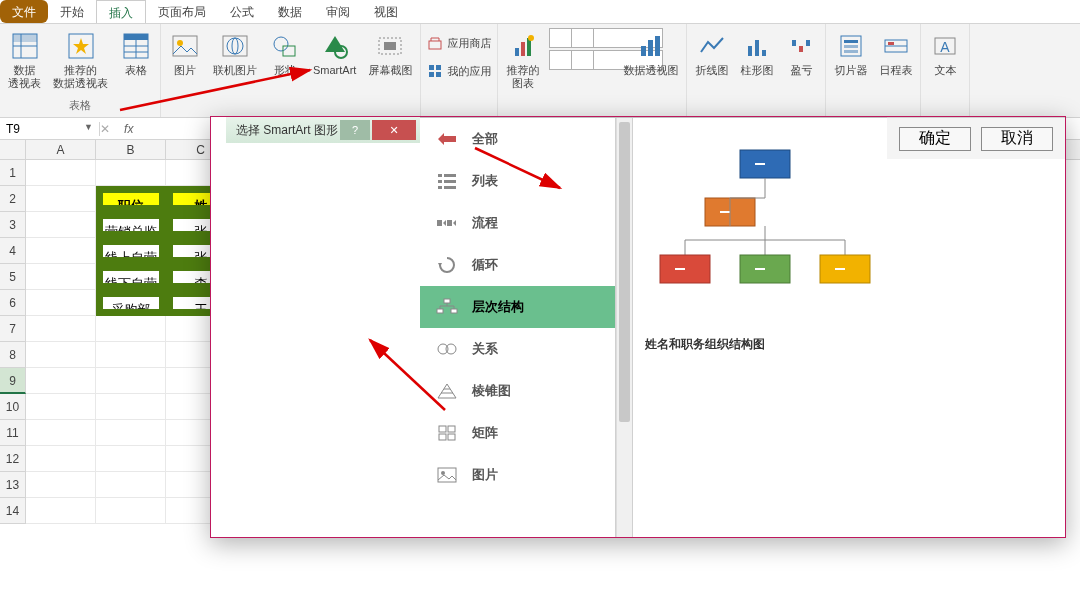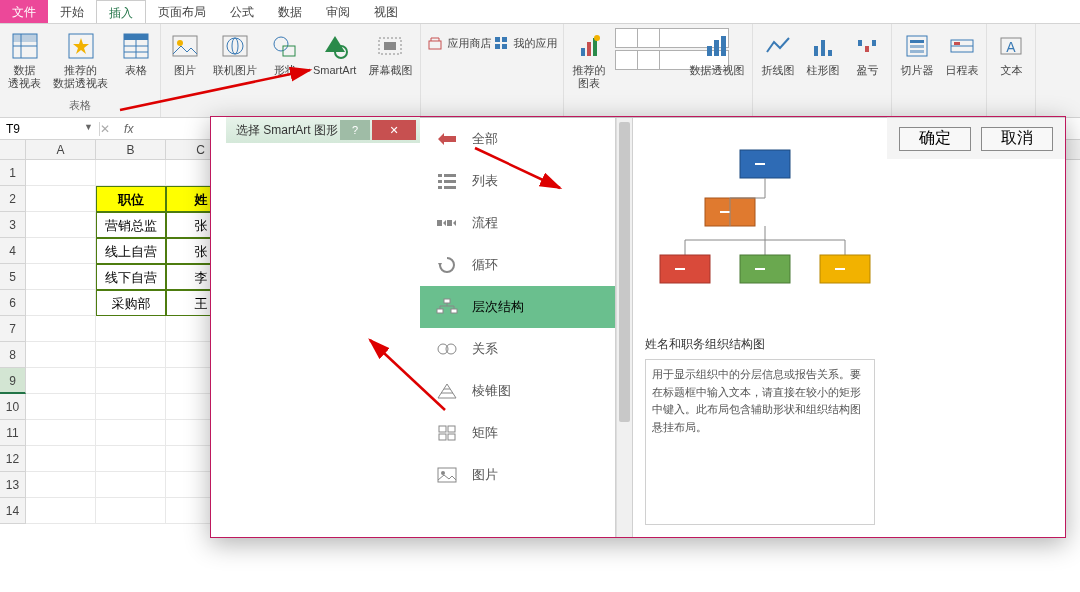--- a/index.html
+++ b/index.html
@@ -1,33 +1,33 @@
 <!DOCTYPE html>
 <html><head>
 <meta charset="utf-8">
 <style>
 * { box-sizing: border-box; margin: 0; padding: 0; font-family: "Microsoft YaHei", "SimSun", sans-serif; }
 body { background: #fff; width: 1080px; height: 592px; overflow: hidden; position: relative; }
 
 
 .tabstrip { display: flex; height: 24px; background: #fff; font-size: 12px; align-items: stretch; }
 .tabstrip .tab { padding: 4px 12px; color: #444; cursor: pointer; }
-.tabstrip .tab.file { background: #ec4899; color: #fff; }
+.tabstrip .tab.file { background: #a16207; color: #fff; border-radius: 6px; }
 .tabstrip .tab.active { background: #fff; color: #217346; border-top: 1px solid #ccc; border-left: 1px solid #ccc; border-right: 1px solid #ccc; }
 .tabstrip { border-bottom: 1px solid #d4d4d4; }
 
 
 .ribbon { display: flex; height: 94px; background: #f3f3f3; border-bottom: 1px solid #d4d4d4; font-size: 11px; color: #444; }
 .rgroup { display: flex; flex-direction: column; align-items: center; padding: 4px 6px 2px; border-right: 1px solid #e0e0e0; }
 .rgroup .items { display: flex; gap: 8px; flex: 1; align-items: flex-start; }
 .rgroup .label { font-size: 11px; color: #666; margin-top: auto; padding-bottom: 2px; }
 .rbtn { display: flex; flex-direction: column; align-items: center; gap: 2px; padding: 2px 2px; cursor: pointer; min-width: 34px; }
 .rbtn .ic { width: 32px; height: 32px; display: flex; align-items: center; justify-content: center; }
 .rbtn .txt { text-align: center; line-height: 1.2; white-space: pre; }
-.rstack { display: flex; flex-direction: row; gap: 2px; padding-top: 2px; }
+.rstack { display: flex; flex-direction: column; gap: 2px; padding-top: 2px; }
 .rstack .row { display: flex; align-items: center; gap: 4px; font-size: 11px; cursor: pointer; }
 .smallic { width: 16px; height: 16px; display: inline-flex; align-items: center; justify-content: center; }
 .mini-grid { display: grid; grid-template-columns: repeat(3, 20px); grid-template-rows: repeat(2, 20px); gap: 2px; }
 .mini-grid .cell { border: 1px solid #b0b0b0; background: #fff; }
 
 
 .fbar { display: flex; height: 22px; border-bottom: 1px solid #d4d4d4; font-size: 12px; align-items: center; }
 .namebox { width: 100px; border-right: 1px solid #d4d4d4; padding: 0 6px; display: flex; justify-content: space-between; }
 .namebox .dd { color: #666; font-size: 9px; }
 .fx { padding: 0 8px; color: #666; font-style: italic; }
@@ -36,31 +36,31 @@
 
 .sheet { position: relative; }
 .colheads { display: flex; height: 20px; font-size: 12px; background: #f3f3f3; border-bottom: 1px solid #d4d4d4; }
 .corner { width: 26px; border-right: 1px solid #d4d4d4; }
 .ch { width: 70px; border-right: 1px solid #d4d4d4; text-align: center; line-height: 20px; color: #444; }
 .rows { }
 .row { display: flex; height: 26px; }
 .rh { width: 26px; border-right: 1px solid #d4d4d4; border-bottom: 1px solid #d4d4d4; background: #f3f3f3; text-align: center; font-size: 12px; line-height: 26px; color: #444; }
 .rh.sel { background: #d3e5d3; border-bottom: 2px solid #217346; }
 .cell { width: 70px; border-right: 1px solid #e8e8e8; border-bottom: 1px solid #e8e8e8; font-size: 13px; text-align: center; line-height: 26px; overflow: hidden; }
-.cell.b { border: 1px solid #4d7c0f; }
+.cell.b { border: 7px solid #4d7c0f; }
 .cell.hdr { background: #ffff00; font-weight: bold; }
 
 
 .dialog { position: absolute; left: 210px; top: 116px; width: 856px; height: 422px; background: #fff; border: 1px solid #be185d; box-shadow: 0 6px 24px rgba(0,0,0,0.3); display: flex; flex-direction: row; padding-left: 15px; }
 .titlebar { height: 26px; background: linear-gradient(#e7f3ea, #d4e8d9); display: flex; align-items: center; padding: 0 4px 0 10px; font-size: 12px; color: #333; }
 .titlebar .spacer { flex: 1; }
 .titlebar .winbtn { width: 30px; height: 20px; display: flex; align-items: center; justify-content: center; font-size: 11px; color: #fff; margin-left: 2px; }
 .winbtn.help { background: #9fbca6; }
 .winbtn.close { background: #c75050; width: 44px; }
-.dialog-body { flex: 1; display: flex; border-top: 1px solid #c0c0c0; overflow: hidden; }
+.dialog-body { flex: 1; display: flex; border-top: 1px solid #c0c0c0; overflow: hidden; font-weight: bold; }
 
 .cat-pane { width: 210px; border-right: 1px solid #d0d0d0; overflow-y: auto; }
 .cat-item { display: flex; align-items: center; gap: 14px; padding: 12px 16px; font-size: 13px; color: #555; cursor: pointer; }
 .cat-item.selected { background: #6abf8e; color: #000000; }
 .cat-ic { width: 22px; height: 18px; display: flex; align-items: center; justify-content: center; }
 
 .gallery-pane { flex: 1; padding: 10px 8px; position: relative; overflow: hidden; border-right: 1px solid #d0d0d0; }
 .gallery-grid { display: grid; grid-template-columns: repeat(4, 82px); grid-auto-rows: 62px; gap: 6px; }
 .thumb { border: 1px solid #ccc; background: #fafafa; display: flex; align-items: center; justify-content: center; cursor: pointer; }
 .thumb.sel { border: 2px solid #2a8a4a; box-shadow: 0 0 0 2px rgba(42,138,74,0.3); }
@@ -737,21 +737,20 @@
           <line x1="85" y1="86" x2="85" y2="58" stroke="#888"></line>
           <rect x="15" y="115" width="50" height="28" fill="#d94a3a" stroke="#a5342a"></rect>
           <line x1="40" y1="129" x2="30" y2="129" stroke="#fff" stroke-width="2"></line>
           <rect x="95" y="115" width="50" height="28" fill="#6aa84f" stroke="#4a7a36"></rect>
           <line x1="120" y1="129" x2="110" y2="129" stroke="#fff" stroke-width="2"></line>
           <rect x="175" y="115" width="50" height="28" fill="#f2b200" stroke="#b58500"></rect>
           <line x1="200" y1="129" x2="190" y2="129" stroke="#fff" stroke-width="2"></line>
         </svg>
       </div>
       <div class="preview-title">姓名和职务组织结构图</div>
-      <div class="preview-desc">用于显示组织中的分层信息或报告关系。要在标题框中输入文本，请直接在较小的矩形中键入。此布局包含辅助形状和组织结构图悬挂布局。</div>
     </div>
   </div>
   <div class="dialog-footer">
     <button class="dlgbtn">确定</button>
     <button class="dlgbtn">取消</button>
   </div>
 </div>
 
 <svg class="arrow" style="left:0;top:0;" width="1080" height="592">
   <defs>

